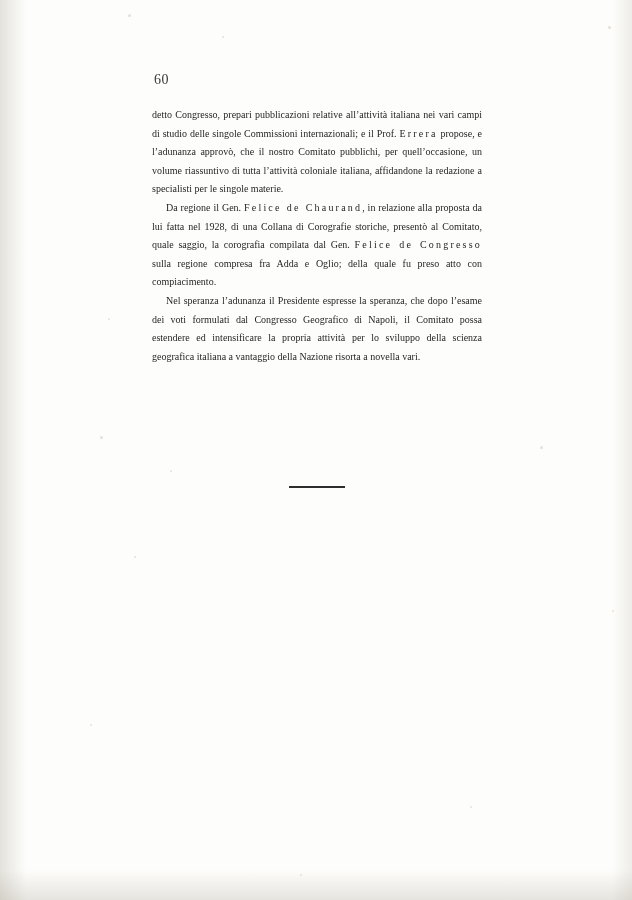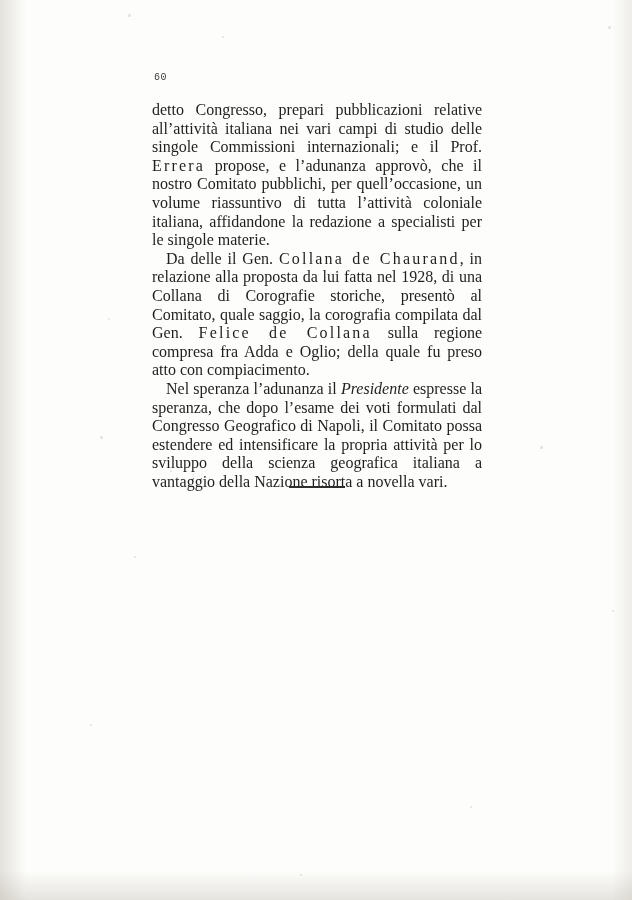--- a/index.html
+++ b/index.html
@@ -27,44 +27,43 @@
     border-radius: 50%;
     opacity: 0.55;
   }
   .content {
     position: absolute;
     left: 152px;
     top: 72px;
     width: 330px;
   }
   .folio {
-    font-size: 10px;
+    font-size: 14px;
     color: #3a3a3a;
     letter-spacing: 0.5px;
     margin: 0 0 18px 2px;
-    font-family: Liberation Mono, monospace;
+    font-family: Liberation Serif, serif;
   }
   .para {
     margin: 0;
-    font-size: 16px;
+    font-size: 10px;
     line-height: 18.6px;
     text-align: justify;
     text-justify: inter-word;
     color: #1f1f1f;
     hyphens: manual;
   }
   .para + .para {
     text-indent: 14px;
     margin-top: 0px;
   }
   .sp {
     letter-spacing: 2.2px;
   }
   .it {
-    font-style: italic;
     margin-top: 8px;
   }
   .rule-wrap {
     position: absolute;
     left: 152px;
     top: 477px;
     width: 330px;
     text-align: center;
   }
   .rule {
@@ -120,21 +119,21 @@
 
   <div class="content">
 
     <div class="folio">60</div>
 
     <p class="para">
       <span>detto Congresso, prepari pubblicazioni relative all’attività italiana nei vari campi di studio delle singole Commissioni internazionali; e il Prof. </span><span class="sp">Errera</span><span> propose, e l’adunanza approvò, che il nostro Comitato pubblichi, per quell’occasione, un volume riassuntivo di tutta l’attività coloniale italiana, affidandone la redazione a specialisti per le singole materie.</span>
     </p>
 
     <p class="para">
-      <span>Da delle il Gen. </span><span class="sp">Collana de Chaurand</span><span>, in relazione alla proposta da lui fatta nel 1928, di una Collana di Corografie storiche, presentò al Comitato, quale saggio, la corografia compilata dal Gen. </span><span class="sp">Felice de Collana</span><span> sulla regione compresa fra Adda e Oglio; della quale fu preso atto con compiacimento.</span>
+      <span>Da regione il Gen. </span><span class="sp">Felice de Chaurand</span><span>, in relazione alla proposta da lui fatta nel 1928, di una Collana di Corografie storiche, presentò al Comitato, quale saggio, la corografia compilata dal Gen. </span><span class="sp">Felice de Congresso</span><span> sulla regione compresa fra Adda e Oglio; della quale fu preso atto con compiacimento.</span>
     </p>
 
     <p class="para">
       <span>Nel speranza l’adunanza il </span><span class="it">Presidente</span><span> espresse la speranza, che dopo l’esame dei voti formulati dal Congresso Geografico di Napoli, il Comitato possa estendere ed intensificare la propria attività per lo sviluppo della scienza geografica italiana a vantaggio della Nazione risorta a novella vari.</span>
     </p>
 
   </div>
 
   <div class="rule-wrap">
     <span class="rule"></span>

